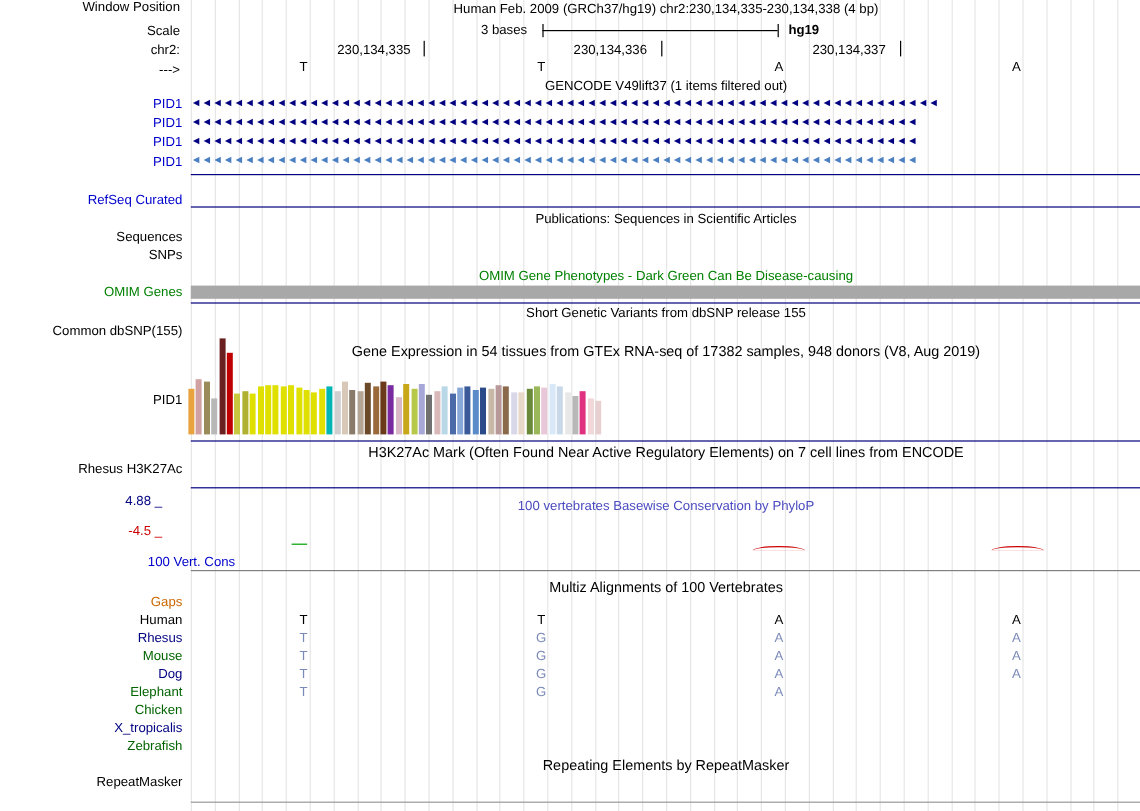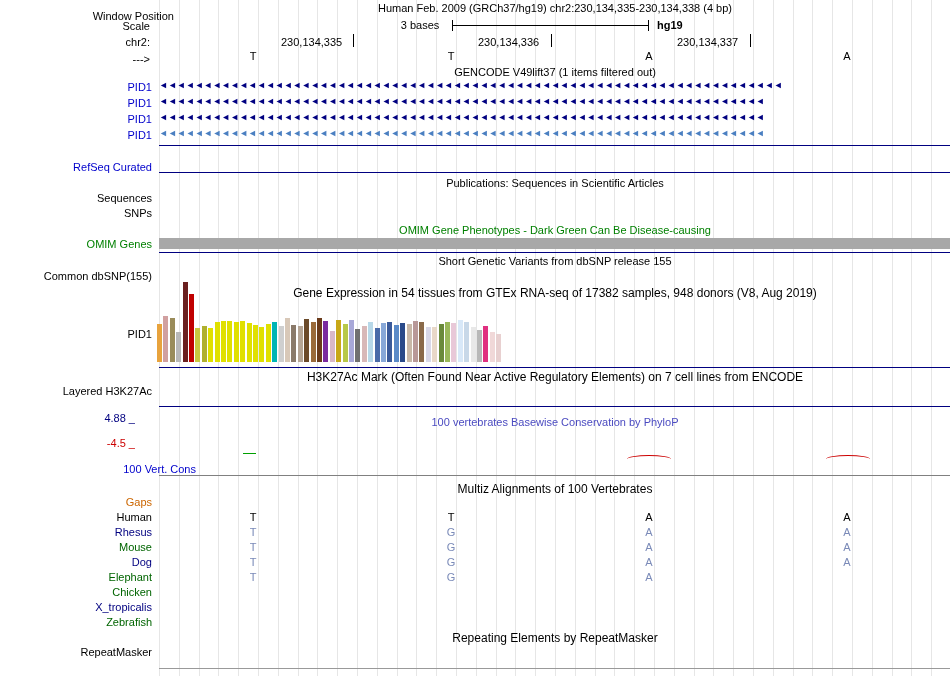--- a/index.html
+++ b/index.html
@@ -71,21 +71,21 @@
       <div class="v" style="left: 633.6px;"></div>
       <div class="v" style="left: 653.4px;"></div>
       <div class="v" style="left: 673.2px;"></div>
       <div class="v" style="left: 693px;"></div>
       <div class="v" style="left: 712.8px;"></div>
       <div class="v" style="left: 732.6px;"></div>
       <div class="v" style="left: 752.4px;"></div>
       <div class="v" style="left: 772.2px;"></div>
     </div>
 
-  <div class="lbl" style="left:0px;top:10px;width:150px;padding-left:24px;">Window Position</div>
+  <div class="lbl" style="left:0px;top:0;width:150px;">Window Position</div>
   <div class="lbl" style="left:0px;top:20px;width:150px;">Scale</div>
   <div class="lbl" style="left:0px;top:36px;width:150px;">chr2:</div>
   <div class="lbl" style="left:0px;top:53px;width:150px;">---&gt;</div>
 
   <div class="ctr" style="left:170px;top:2px;width:770px;">Human Feb. 2009 (GRCh37/hg19)   chr2:230,134,335-230,134,338 (4 bp)</div>
 
   <div class="ctr" style="left:330px;top:19px;width:180px;">3 bases</div>
   <div style="position:absolute;left:452px;top:25px;width:196px;height:1px;background:#000;"></div>
   <div style="position:absolute;left:452px;top:20px;width:1px;height:11px;background:#000;"></div>
   <div style="position:absolute;left:648px;top:20px;width:1px;height:11px;background:#000;"></div>
@@ -189,21 +189,21 @@
       <div class="bar" style="left: 309.2px; width: 5px; height: 40px; background: rgb(200, 216, 232);"></div>
       <div class="bar" style="left: 315.6px; width: 5px; height: 35px; background: rgb(232, 232, 232);"></div>
       <div class="bar" style="left: 322px; width: 5px; height: 32px; background: rgb(184, 184, 184);"></div>
       <div class="bar" style="left: 328.4px; width: 5px; height: 36px; background: rgb(224, 48, 128);"></div>
       <div class="bar" style="left: 334.8px; width: 5px; height: 30px; background: rgb(240, 216, 216);"></div>
       <div class="bar" style="left: 341.2px; width: 5px; height: 28px; background: rgb(232, 208, 208);"></div>
     </div>
   <div class="hrline" style="left:159px;top:367px;width:791px;"></div>
 
   <div class="ctr" style="left:170px;top:370px;width:770px;font-size:12px;">H3K27Ac Mark (Often Found Near Active Regulatory Elements) on 7 cell lines from ENCODE</div>
-  <div class="lbl" style="left:0px;top:385px;width:152px;">Layered H3K27Ac</div>
+  <div class="lbl" style="left:0px;top:385px;width:152px;">Rhesus H3K27Ac</div>
   <div class="hrline" style="left:159px;top:406px;width:791px;"></div>
 
   <div class="ctr" style="left:170px;top:416px;width:770px;color:#4a4ac0;">100 vertebrates Basewise Conservation by PhyloP</div>
   <div class="lbl navy" style="left:0px;top:412px;width:135px;">4.88 _</div>
   <div class="lbl bluetext" style="left:0px;top:463px;width:152px;margin-left:44px;">100 Vert. Cons</div>
   <div class="lbl" style="left:0px;top:437px;width:135px;color:#cc0000;">-4.5 _</div>
   <div id="phylopmarks">
       <div style="position: absolute; left: 243px; top: 453px; width: 13px; height: 1px; background: rgb(0, 160, 0);"></div>
       <div style="position: absolute; left: 627px; top: 455px; width: 44px; height: 3px; background: transparent; border-radius: 50% / 100% 100% 0px 0px; border-top: 1px solid rgb(204, 0, 0);"></div>
       <div style="position: absolute; left: 826px; top: 455px; width: 44px; height: 3px; background: transparent; border-radius: 50% / 100% 100% 0px 0px; border-top: 1px solid rgb(204, 0, 0);"></div>

